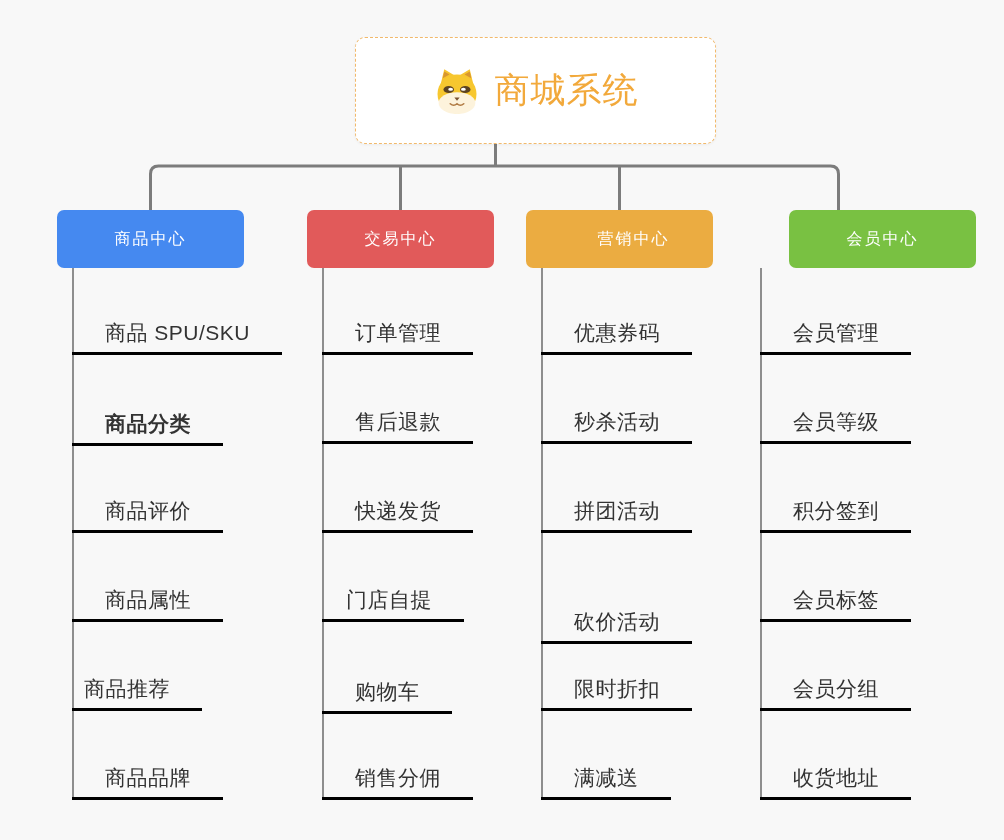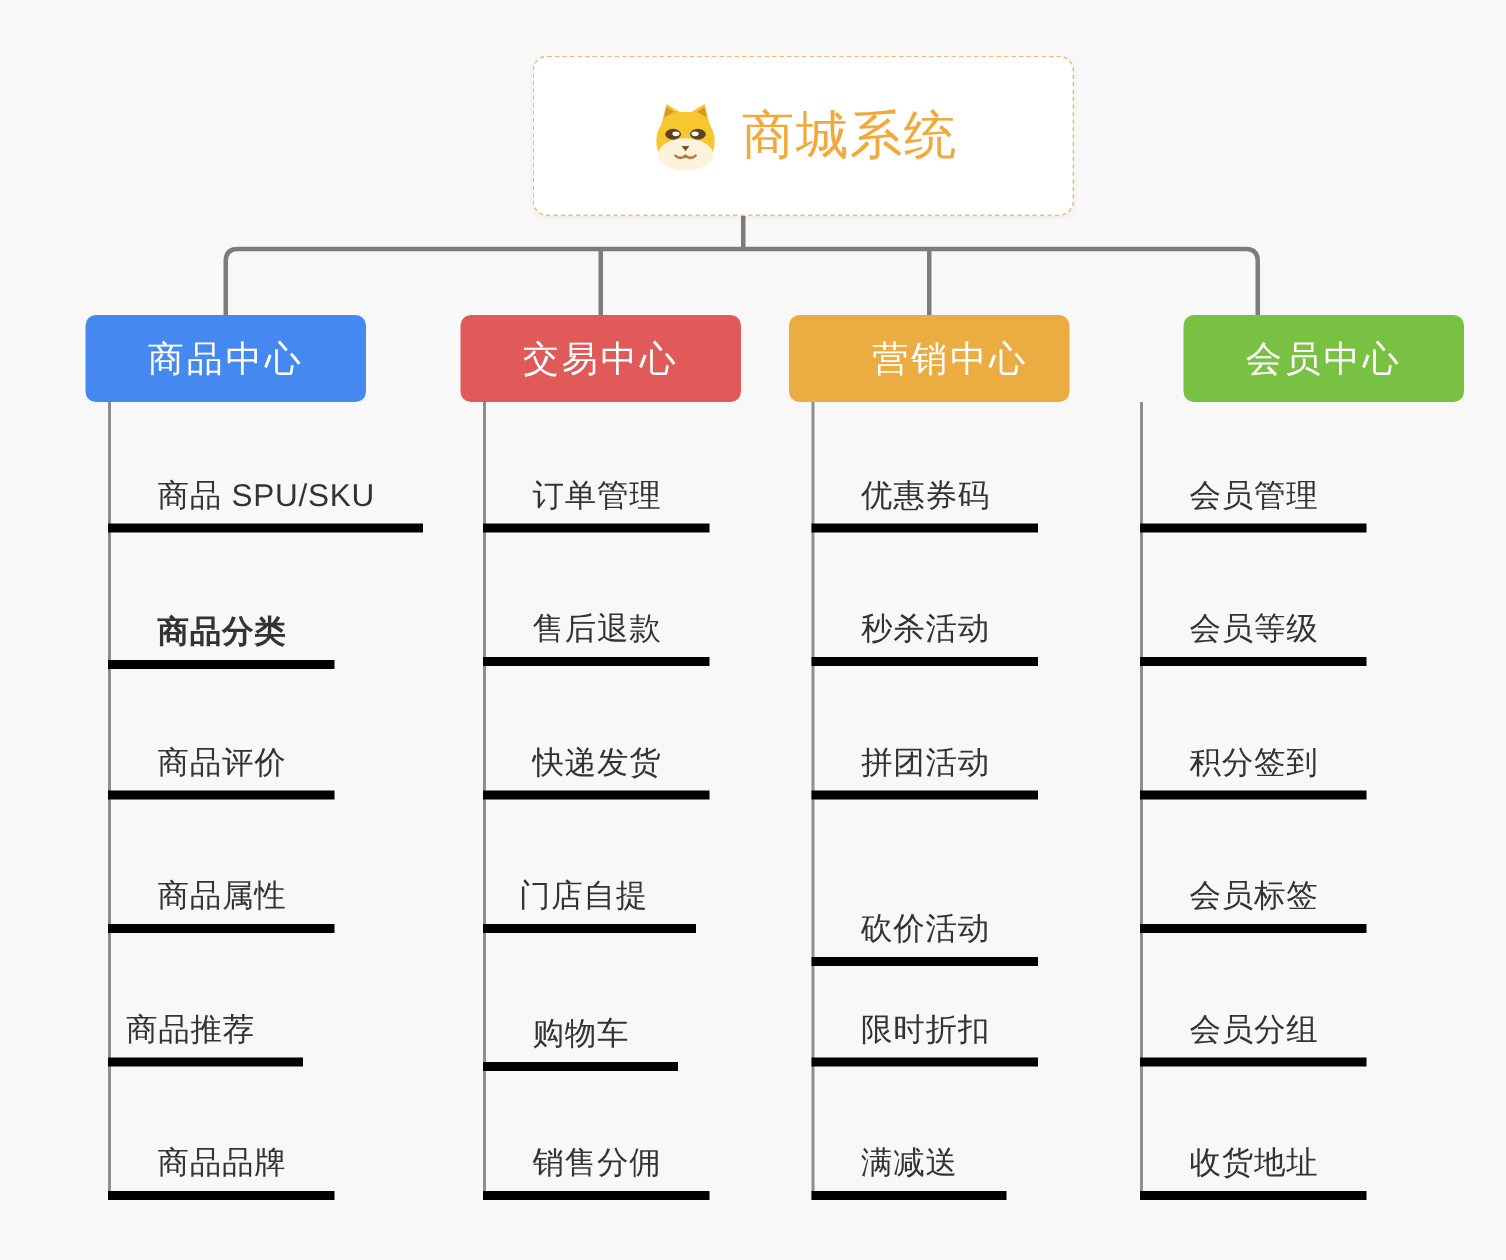--- a/index.html
+++ b/index.html
@@ -26,33 +26,33 @@
   .root-title {
     font-size: 35px; color: #F2A93B; letter-spacing: 1px; white-space: nowrap;
   }
 
   .branch { position: absolute; top: 210px; width: 270px; height: 630px; }
   .branch-box {
     position: absolute; left: 0; top: 0;
     width: 187px; height: 58px; box-sizing: border-box;
     border-radius: 7px;
     display: flex; align-items: center; justify-content: center;
-    color: #FFFFFF; font-size: 24px; letter-spacing: 2px; white-space: nowrap;
+    color: #FFFFFF; font-size: 16px; letter-spacing: 2px; white-space: nowrap;
   }
   .trunk {
     position: absolute; left: 15px; top: 58px;
     width: 0; height: 532px;
     border-left: 2px solid #8E8E8E;
   }
   .child {
     position: absolute; left: 15px;
     box-sizing: border-box; height: 40px; width: max-content;
     display: flex; align-items: flex-end;
     padding: 0 32px 5px 33px;
-    border-bottom: 6px solid #000000;
+    border-bottom: 3px solid #000000;
     font-size: 21px; color: #333333; letter-spacing: 0.5px; white-space: nowrap;
   }
 </style>
 </head>
 <body>
 
 <div id="canvas">
 
   <svg class="connectors" width="1004" height="230">
     <g stroke="#7C7C7C" stroke-width="3" fill="none">

